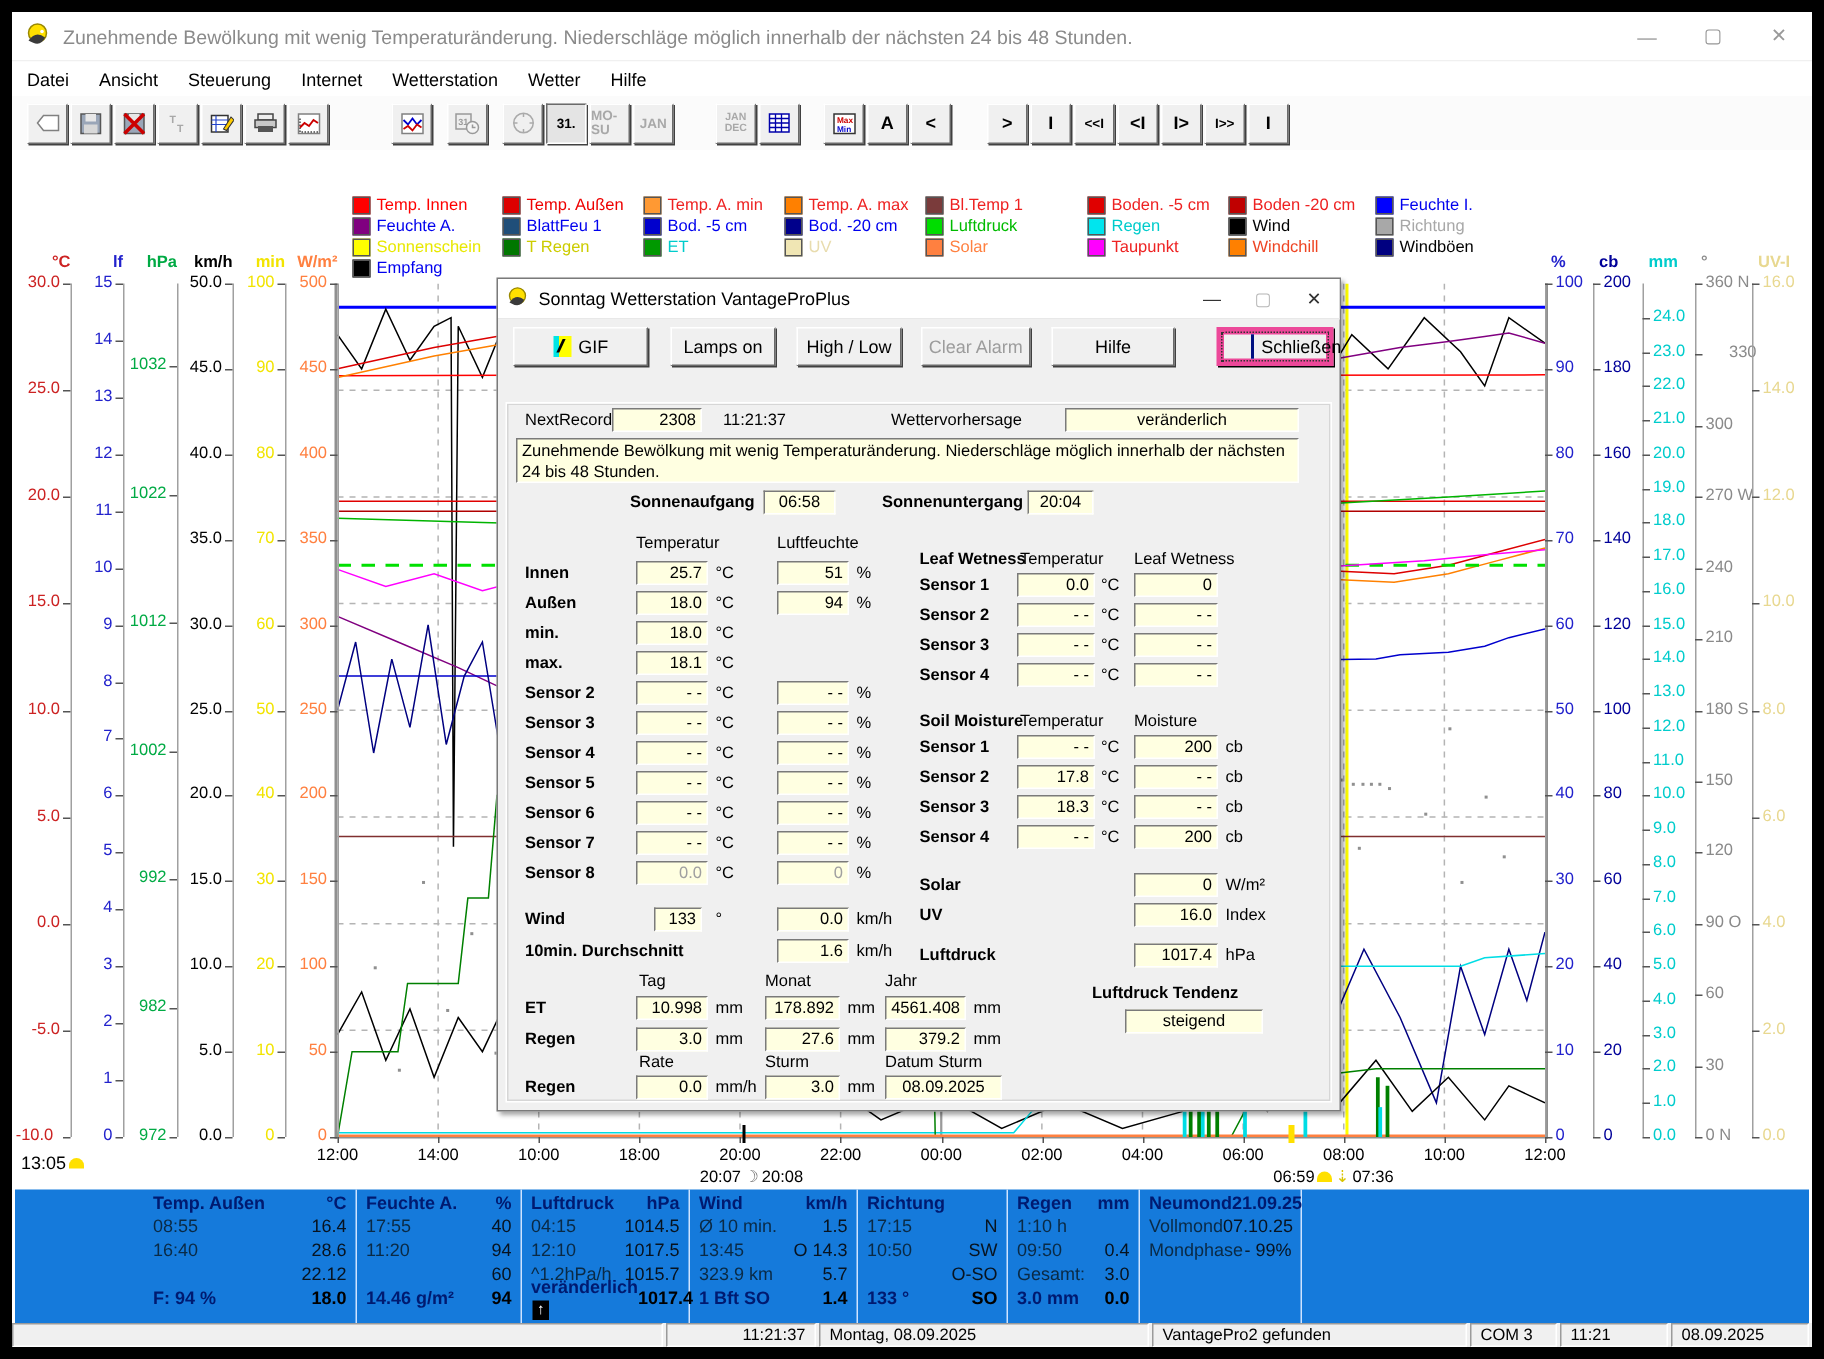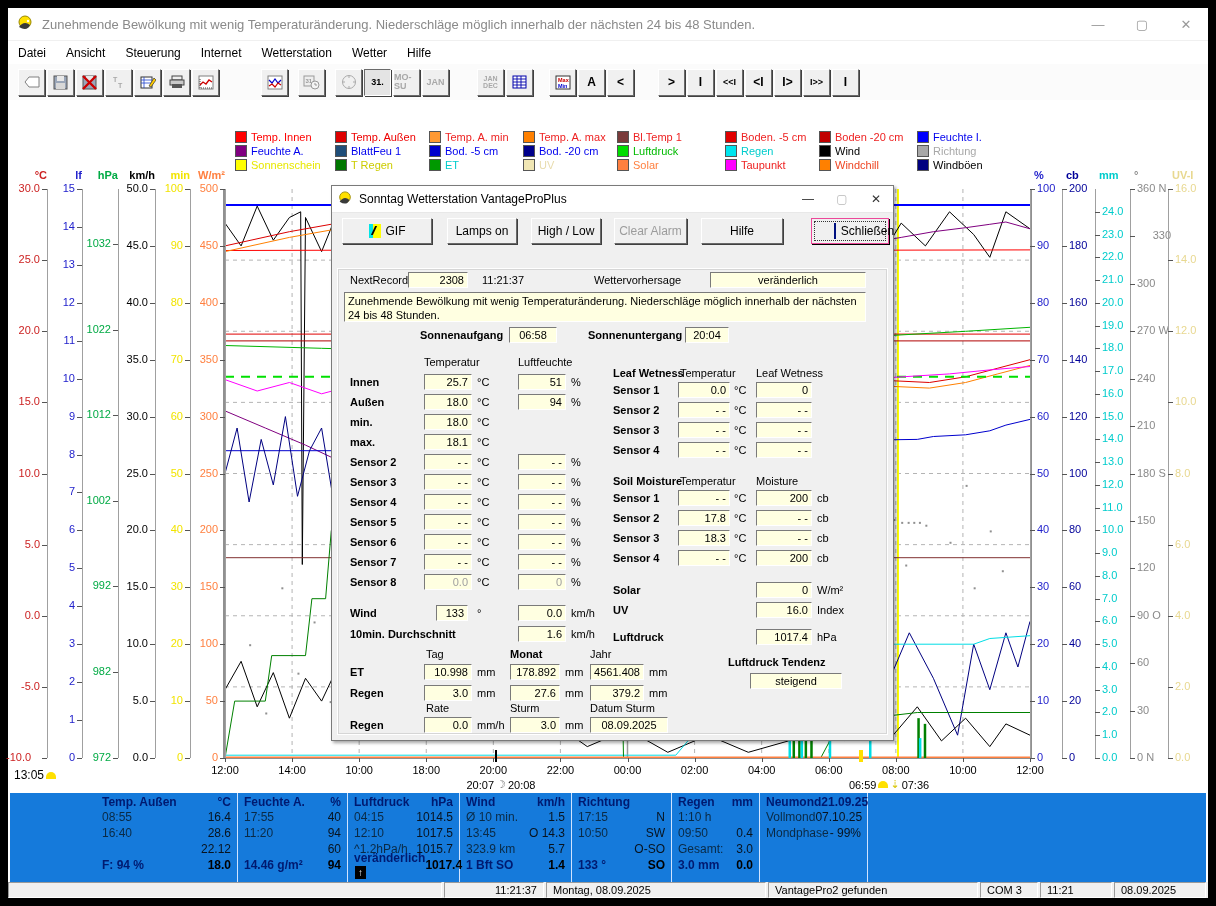--- a/index.html
+++ b/index.html
@@ -36,21 +36,21 @@
   .xlab{position:absolute;font-size:11px;text-align:center;width:48px;}
   .anno{position:absolute;font-size:11px;white-space:nowrap;display:flex;align-items:center;gap:2px;}
   .sunball{display:inline-block;width:10px;height:7px;background:#ffe000;border-radius:10px 10px 0 0;}
   
   .dialog{position:absolute;left:323px;top:177px;width:563px;height:556px;background:#f0f0f0;border:1px solid #7a7a7a;box-shadow:2px 2px 3px rgba(0,0,0,.35);box-sizing:border-box;}
   .dtitle{position:absolute;left:0;top:0;width:100%;height:26px;background:#fff;display:flex;align-items:center;border-bottom:1px solid #e8e8e8;}
   .dtitle .t{font-size:12px;margin-left:6px;flex:1;}
   .dctrl{width:34px;height:24px;display:flex;align-items:center;justify-content:center;font-size:12px;color:#333;}
   .dbtn{position:absolute;height:26px;background:#f0f0f0;border:1px solid;border-color:#ffffff #696969 #696969 #ffffff;box-shadow:1px 1px 0 #404040;display:flex;align-items:center;justify-content:center;font-size:12px;gap:5px;box-sizing:border-box;}
   .dbtn.disabled{color:#9c9c9c;}
-  .dbtn.def{border:1px solid #ec4899;outline:1px dotted #333;outline-offset:-4px;box-shadow:1px 1px 0 #000;padding-left:28px;}
+  .dbtn.def{border:5px solid #ec4899;outline:1px dotted #333;outline-offset:-4px;box-shadow:1px 1px 0 #000;padding-left:28px;}
   .tabs{position:absolute;left:6px;top:60px;display:flex;align-items:flex-end;height:22px;}
   .tab{border:1px solid;border-color:#fff #707070 #f0f0f0 #fff;background:#f0f0f0;padding:3px 9px 3px 9px;font-size:12px;border-radius:3px 3px 0 0;margin-right:1px;}
   .tab.active{font-weight:normal;padding:4px 11px 5px 11px;position:relative;top:1px;border-bottom:1px solid #f0f0f0;}
   .tabpage{position:absolute;left:5px;top:82px;right:5px;bottom:5px;border:1px solid #fff;box-shadow:0 0 0 1px #d6d6d6 inset;}
   .dlbl{position:absolute;font-weight:bold;font-size:11px;white-space:nowrap;}
   .dtxt{position:absolute;font-size:11px;white-space:nowrap;}
   .fld{position:absolute;background:#ffffe1;border:1px solid;border-color:#7a7a7a #fff #fff #7a7a7a;font-size:11px;text-align:right;padding:1px 3px;box-sizing:border-box;height:16px;white-space:nowrap;}
   .fld.c{text-align:center;}
   .fld.dis{color:#a0a0a0;}
   .funit{position:absolute;font-size:11px;white-space:nowrap;}
@@ -290,20 +290,26 @@
           <span class="lbox" style="background: rgb(255, 0, 255);"></span>
           <span style="color: rgb(238, 34, 34);">Taupunkt</span>
         </div>
         <div class="litem" style="width: 98px;">
           <span class="lbox" style="background: rgb(255, 128, 0);"></span>
           <span style="color: rgb(238, 68, 34);">Windchill</span>
         </div>
         <div class="litem" style="width: 92px;">
           <span class="lbox" style="background: rgb(0, 0, 128);"></span>
           <span style="color: rgb(0, 0, 0);">Windböen</span>
+        </div>
+      </div>
+      <div class="lrow">
+        <div class="litem" style="width: 100px;">
+          <span class="lbox" style="background: rgb(0, 0, 0);"></span>
+          <span style="color: rgb(0, 0, 238);">Empfang</span>
         </div>
       </div>
     </div>
 
   <div id="chartarea">
     <div id="plotwrap">
       <svg id="plot-svg" width="805" height="569" viewBox="0 0 805 569">
           <line x1="0" y1="71.125" x2="805" y2="71.125" stroke="#b4b4b4" stroke-width="1" stroke-dasharray="4,4"></line>
           <line x1="0" y1="142.25" x2="805" y2="142.25" stroke="#b4b4b4" stroke-width="1" stroke-dasharray="4,4"></line>
           <line x1="0" y1="213.375" x2="805" y2="213.375" stroke="#b4b4b4" stroke-width="1" stroke-dasharray="4,4"></line>
@@ -437,21 +443,21 @@
     <div class="dlbl" style="left:18px;top:421px;">Wind</div>
     <div class="fld" style="left:104px;top:419px;width:32px;">133</div>
     <div class="funit" style="left:145px;top:421px;">°</div>
     <div class="fld" style="left:186px;top:419px;width:48px;">0.0</div>
     <div class="funit" style="left:239px;top:421px;">km/h</div>
     <div class="dlbl" style="left:18px;top:442px;">10min. Durchschnitt</div>
     <div class="fld" style="left:186px;top:440px;width:48px;">1.6</div>
     <div class="funit" style="left:239px;top:442px;">km/h</div>
 
     <div class="dtxt" style="left:94px;top:462px;">Tag</div>
-    <div class="dtxt" style="left:178px;top:462px;font-weight:bold;">Monat</div>
+    <div class="dtxt" style="left:178px;top:462px;">Monat</div>
     <div class="dtxt" style="left:258px;top:462px;">Jahr</div>
     <div class="dlbl" style="left:18px;top:480px;">ET</div>
     <div class="fld" style="left:92px;top:478px;width:48px;">10.998</div>
     <div class="funit" style="left:145px;top:480px;">mm</div>
     <div class="fld" style="left:178px;top:478px;width:50px;">178.892</div>
     <div class="funit" style="left:233px;top:480px;">mm</div>
     <div class="fld" style="left:258px;top:478px;width:54px;">4561.408</div>
     <div class="funit" style="left:317px;top:480px;">mm</div>
     <div class="dlbl" style="left:18px;top:501px;">Regen</div>
     <div class="fld" style="left:92px;top:499px;width:48px;">3.0</div>
@@ -759,21 +765,21 @@
     <div class="axlab" style="color: rgb(204, 34, 34); top: 387.375px; left: -2px; width: 34px; text-align: right;">15.0</div>
     <div class="tick" style="left: 34px; width: 5px; top: 465.5px; background: rgb(85, 85, 85);"></div>
     <div class="axlab" style="color: rgb(204, 34, 34); top: 458.5px; left: -2px; width: 34px; text-align: right;">10.0</div>
     <div class="tick" style="left: 34px; width: 5px; top: 536.625px; background: rgb(85, 85, 85);"></div>
     <div class="axlab" style="color: rgb(204, 34, 34); top: 529.625px; left: -2px; width: 34px; text-align: right;">5.0</div>
     <div class="tick" style="left: 34px; width: 5px; top: 607.75px; background: rgb(85, 85, 85);"></div>
     <div class="axlab" style="color: rgb(204, 34, 34); top: 600.75px; left: -2px; width: 34px; text-align: right;">0.0</div>
     <div class="tick" style="left: 34px; width: 5px; top: 678.875px; background: rgb(85, 85, 85);"></div>
     <div class="axlab" style="color: rgb(204, 34, 34); top: 671.875px; left: -2px; width: 34px; text-align: right;">-5.0</div>
     <div class="tick" style="left: 34px; width: 5px; top: 750px; background: rgb(85, 85, 85);"></div>
-    <div class="axlab" style="color: rgb(204, 34, 34); top: 743px; left: -2px; width: 34px; text-align: left;">-10.0</div>
+    <div class="axlab" style="color: rgb(204, 34, 34); top: 743px; left: -2px; width: 34px; text-align: center;">-10.0</div>
     <div class="axline" style="left: 74px; top: 181px; height: 569px;"></div>
     <div class="unit" style="color: rgb(34, 34, 204); top: 161px; left: 40px; width: 34px; text-align: right;">lf</div>
     <div class="tick" style="left: 69px; width: 5px; top: 181px; background: rgb(85, 85, 85);"></div>
     <div class="axlab" style="color: rgb(34, 34, 204); top: 174px; left: 33px; width: 34px; text-align: right;">15</div>
     <div class="tick" style="left: 69px; width: 5px; top: 218.933px; background: rgb(85, 85, 85);"></div>
     <div class="axlab" style="color: rgb(34, 34, 204); top: 211.933px; left: 33px; width: 34px; text-align: right;">14</div>
     <div class="tick" style="left: 69px; width: 5px; top: 256.867px; background: rgb(85, 85, 85);"></div>
     <div class="axlab" style="color: rgb(34, 34, 204); top: 249.867px; left: 33px; width: 34px; text-align: right;">13</div>
     <div class="tick" style="left: 69px; width: 5px; top: 294.8px; background: rgb(85, 85, 85);"></div>
     <div class="axlab" style="color: rgb(34, 34, 204); top: 287.8px; left: 33px; width: 34px; text-align: right;">12</div>

